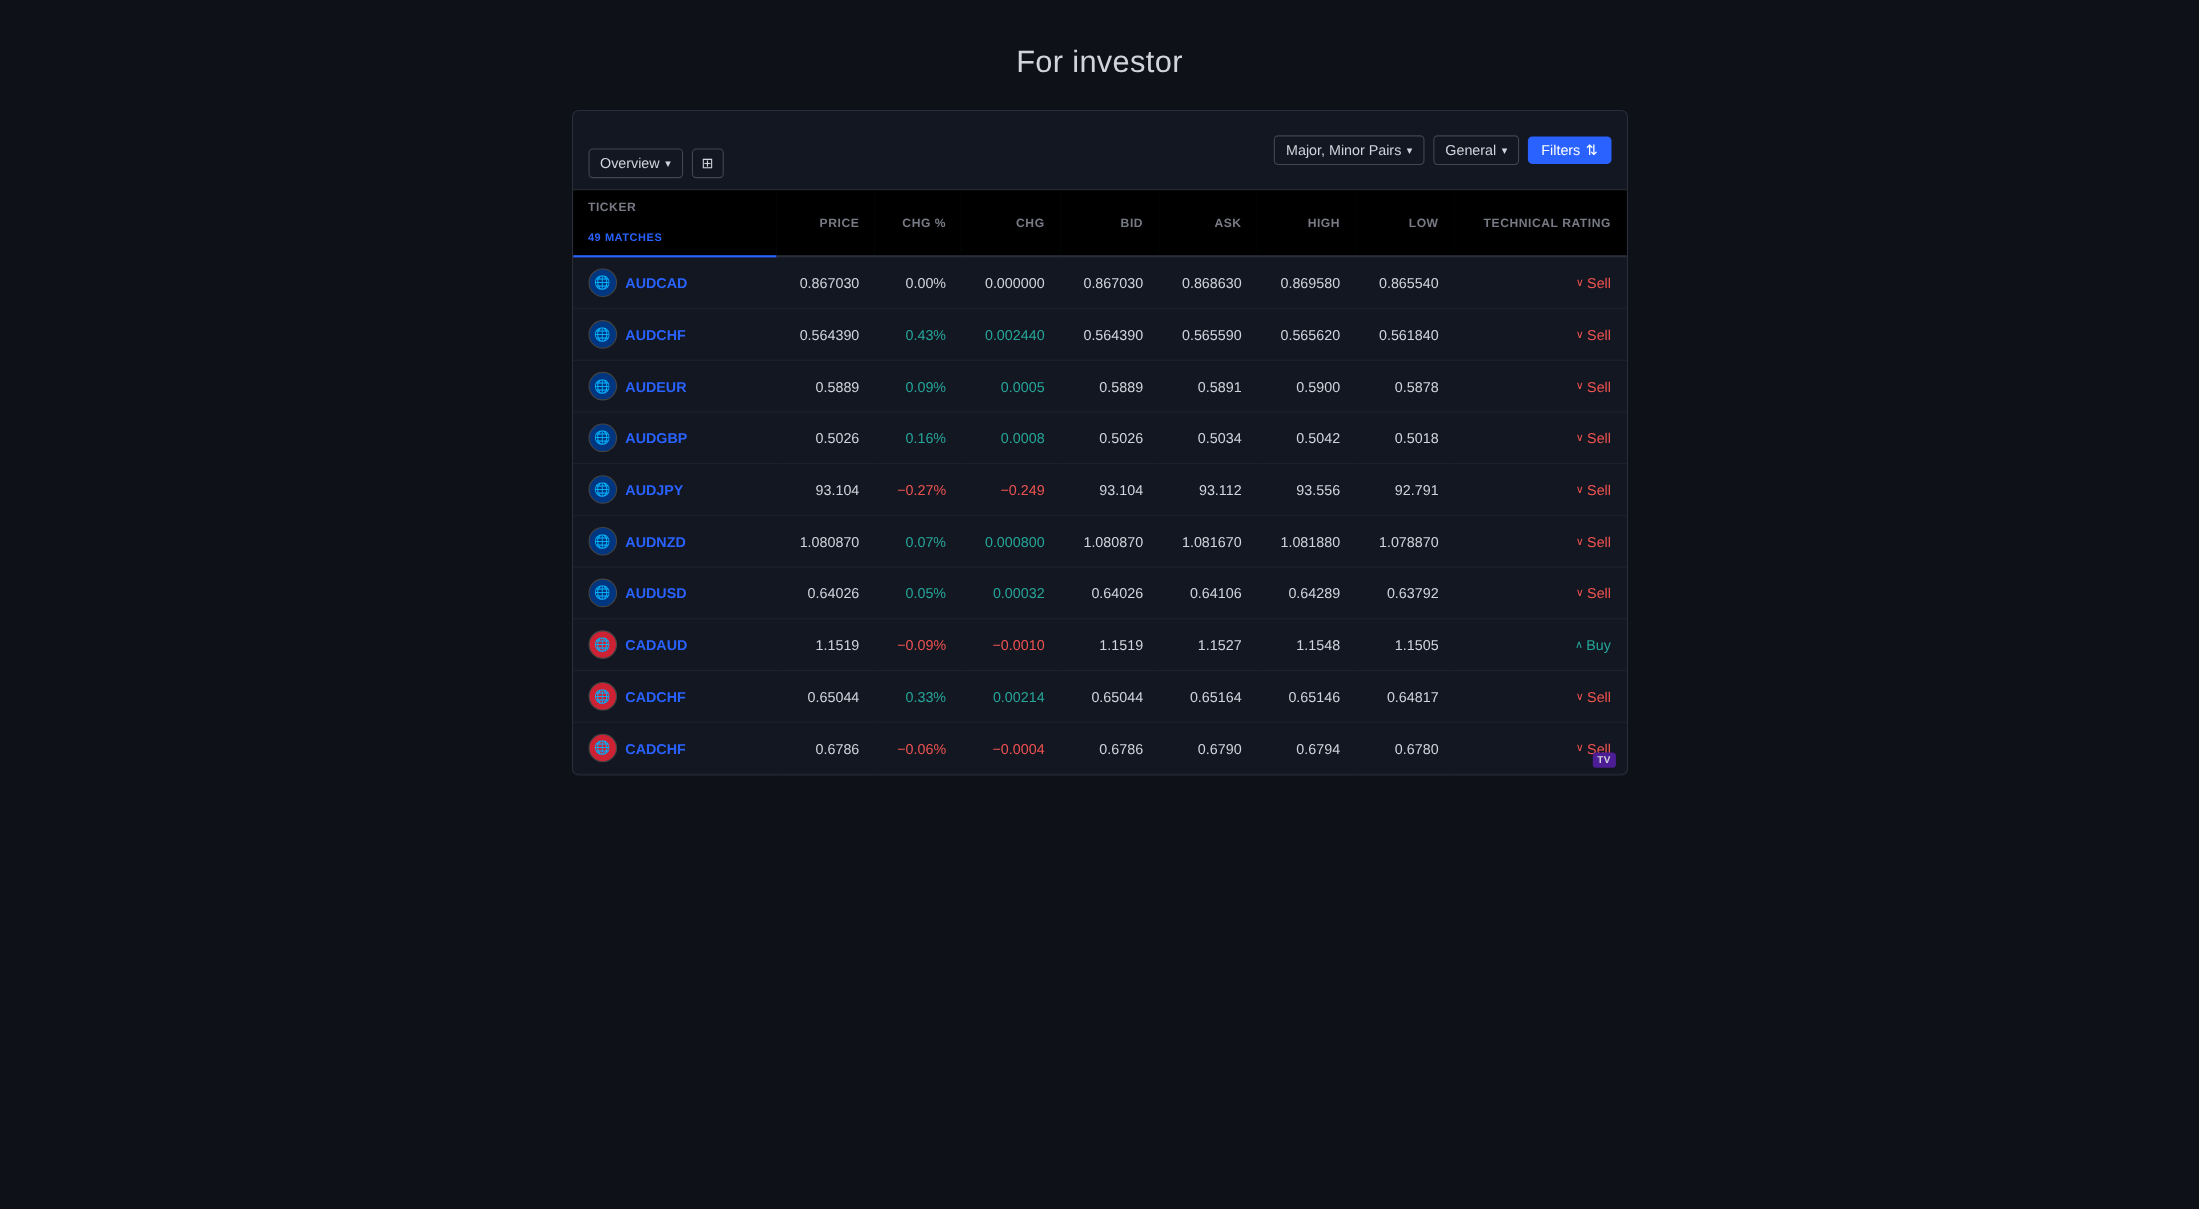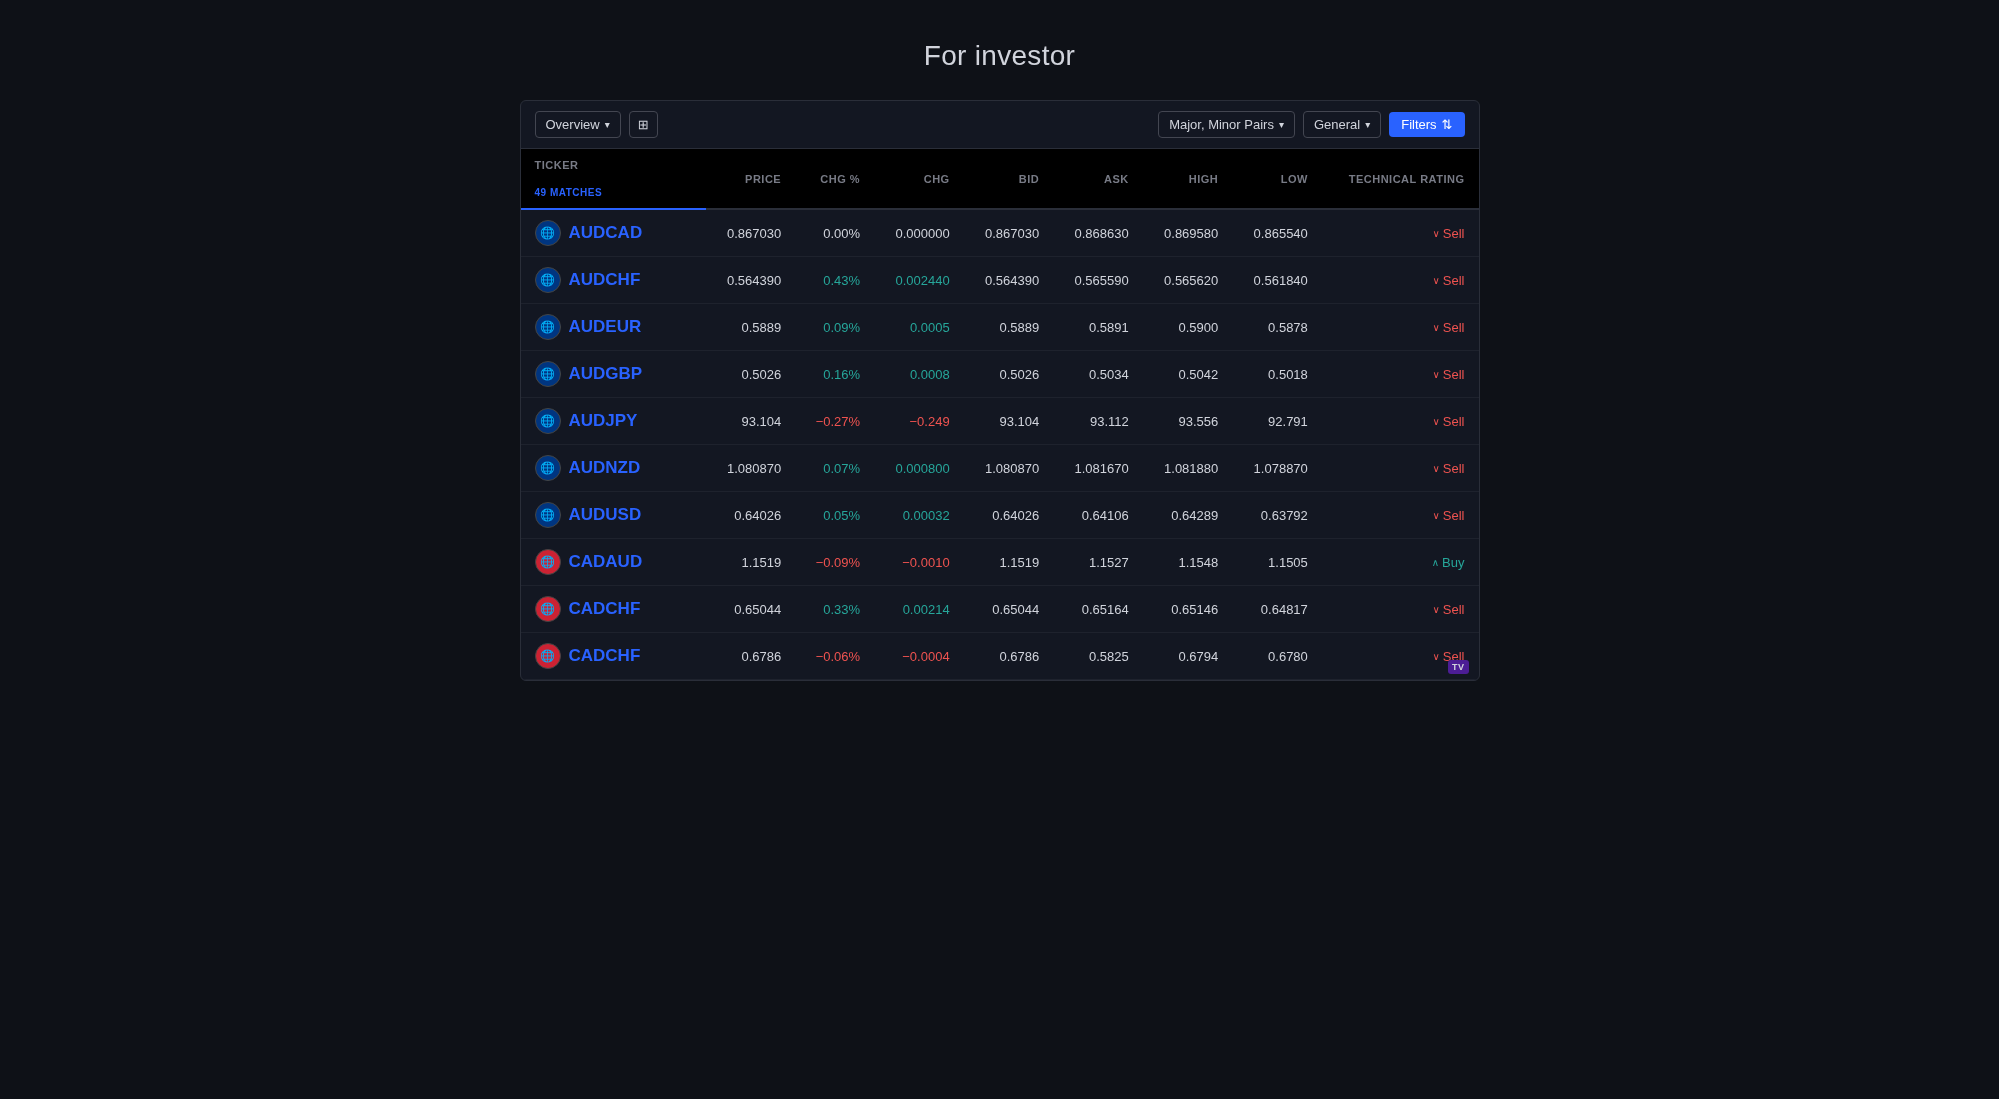--- a/index.html
+++ b/index.html
@@ -32,20 +32,21 @@
       align-items: center;
       padding: 10px 14px;
       border-bottom: 1px solid #2a2e39;
       gap: 8px;
     }
     .toolbar-left {
       display: flex;
       align-items: center;
       gap: 8px;
       flex: 1;
+      margin-top: 24px;
     }
     .toolbar-right {
       display: flex;
       align-items: center;
       gap: 8px;
     }
     .btn-outline {
       background: transparent;
       border: 1px solid #434651;
       border-radius: 4px;
@@ -129,21 +130,21 @@
     tbody td.ticker-cell {
       text-align: left;
       display: flex;
       align-items: center;
       gap: 8px;
       min-width: 170px;
     }
     .ticker-name {
       color: #2962ff;
       font-weight: 600;
-      font-size: 17px;
+      font-size: 13px;
       cursor: pointer;
     }
     .flag-icon {
       width: 26px;
       height: 26px;
       border-radius: 50%;
       display: inline-flex;
       align-items: center;
       justify-content: center;
       font-size: 14px;
@@ -400,21 +401,21 @@
     </tr>
           <tr>
       <td class="ticker-cell">
         <div class="flag-icon" style="background:radial-gradient(circle, #cc2233 55%, #cc2233 100%); border:1px solid #444; font-size:12px; display:flex; align-items:center; justify-content:center;">🌐</div>
         <span class="ticker-name">CADCHF</span>
       </td>
       <td>0.6786</td>
       <td class="negative">−0.06%</td>
       <td class="negative">−0.0004</td>
       <td>0.6786</td>
-      <td>0.5825</td>
+      <td>0.6790</td>
       <td>0.6794</td>
       <td>0.6780</td>
       <td>
               <div class="rating-sell"><span style="font-size:10px;">∨</span> Sell</div>
             </td>
     </tr>
         </tbody>
     </table>
     <div class="tv-logo">TV</div>
   </div>

